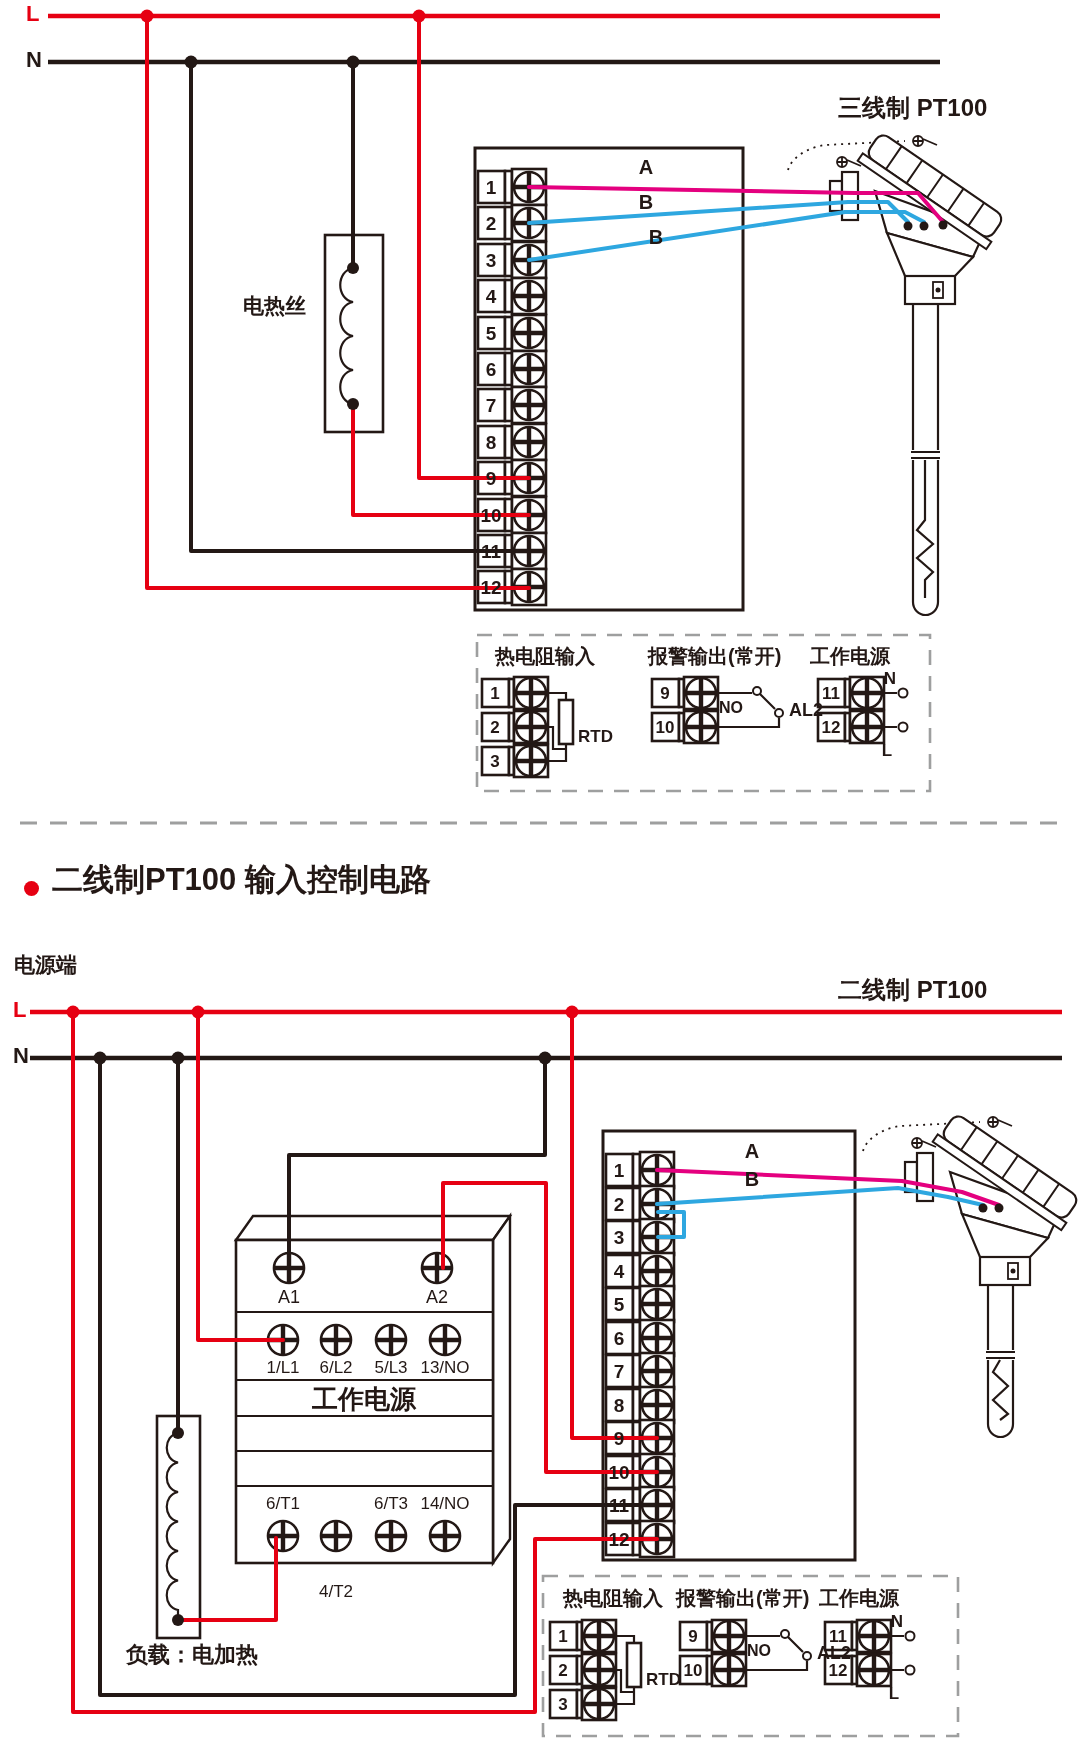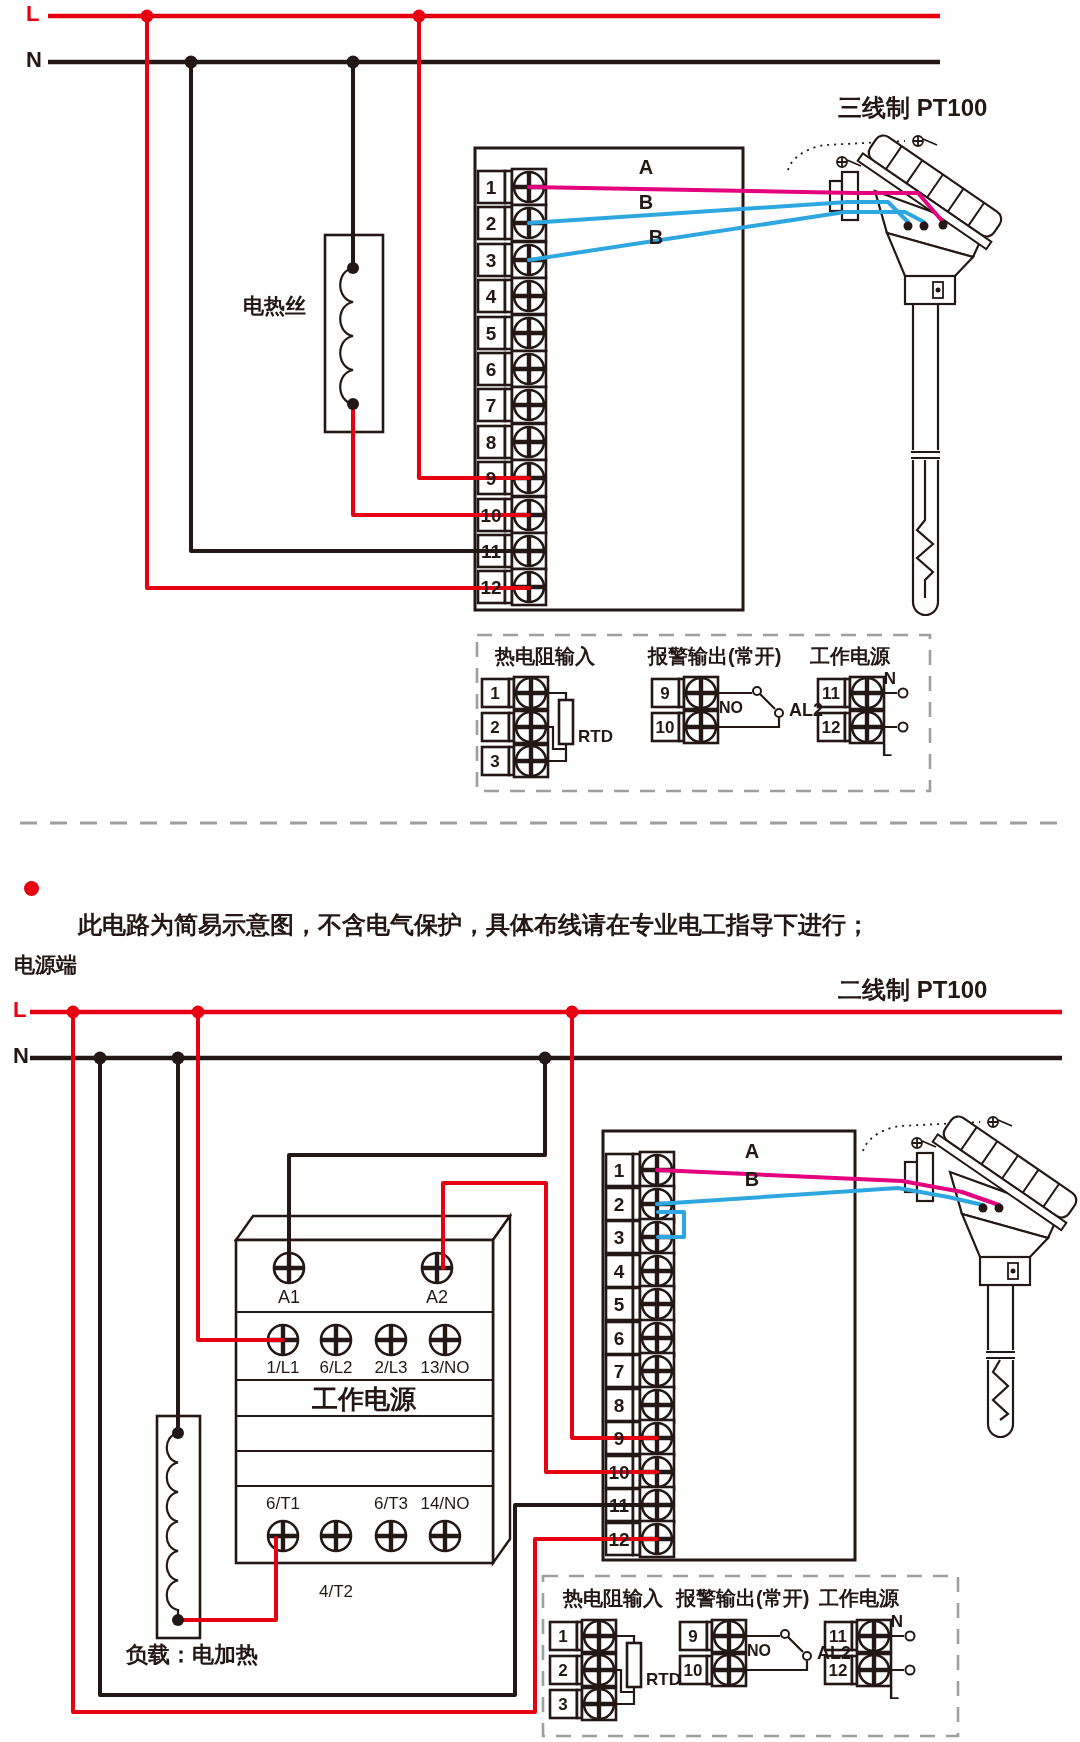--- a/index.html
+++ b/index.html
@@ -262,31 +262,31 @@
 <span class="lb b f17 c" style="left:665px;top:693px">9</span>
 <span class="lb b f17 c" style="left:665px;top:727px">10</span>
 <span class="lb b f16 c" style="left:731px;top:708px">NO</span>
 <span class="lb b f18 c" style="left:806px;top:710px">AL2</span>
 <span class="lb b f17 c" style="left:831px;top:693px">11</span>
 <span class="lb b f17 c" style="left:831px;top:727px">12</span>
 <span class="lb b f17 c" style="left:890px;top:678px">N</span>
 <span class="lb b f17 c" style="left:887px;top:750px">L</span>
 
 <div class="bullet"></div>
-<span class="lb b f24" style="left:78px;top:913px">此电路为简易示意图，不含电气保护，具体布线请在专业电工指导下进行；</span>
+<span class="lb b f31" style="left:52px;top:864px">二线制PT100 输入控制电路</span>
 
 <span class="lb b f21" style="left:14px;top:954px">电源端</span>
 <span class="lb b f22 red" style="left:13px;top:999px">L</span>
 <span class="lb b f22" style="left:13px;top:1045px">N</span>
 
 <span class="lb f18 c" style="left:289px;top:1297px">A1</span>
 <span class="lb f18 c" style="left:437px;top:1297px">A2</span>
 <span class="lb f17 c" style="left:283px;top:1367px">1/L1</span>
 <span class="lb f17 c" style="left:336px;top:1367px">6/L2</span>
-<span class="lb f17 c" style="left:391px;top:1367px">2/L3</span>
+<span class="lb f17 c" style="left:391px;top:1367px">5/L3</span>
 <span class="lb f17 c" style="left:445px;top:1367px">13/NO</span>
 <span class="lb b f26 c" style="left:364px;top:1399px">工作电源</span>
 <span class="lb f17 c" style="left:283px;top:1503px">6/T1</span>
 <span class="lb f17 c" style="left:336px;top:1591px">4/T2</span>
 <span class="lb f17 c" style="left:391px;top:1503px">6/T3</span>
 <span class="lb f17 c" style="left:445px;top:1503px">14/NO</span>
 <span class="lb b f22" style="left:126px;top:1644px">负载：电加热</span>
 
 <span class="lb b f24" style="left:838px;top:978px">二线制 PT100</span>
 <span class="lb b f20 c" style="left:752px;top:1151px">A</span>

